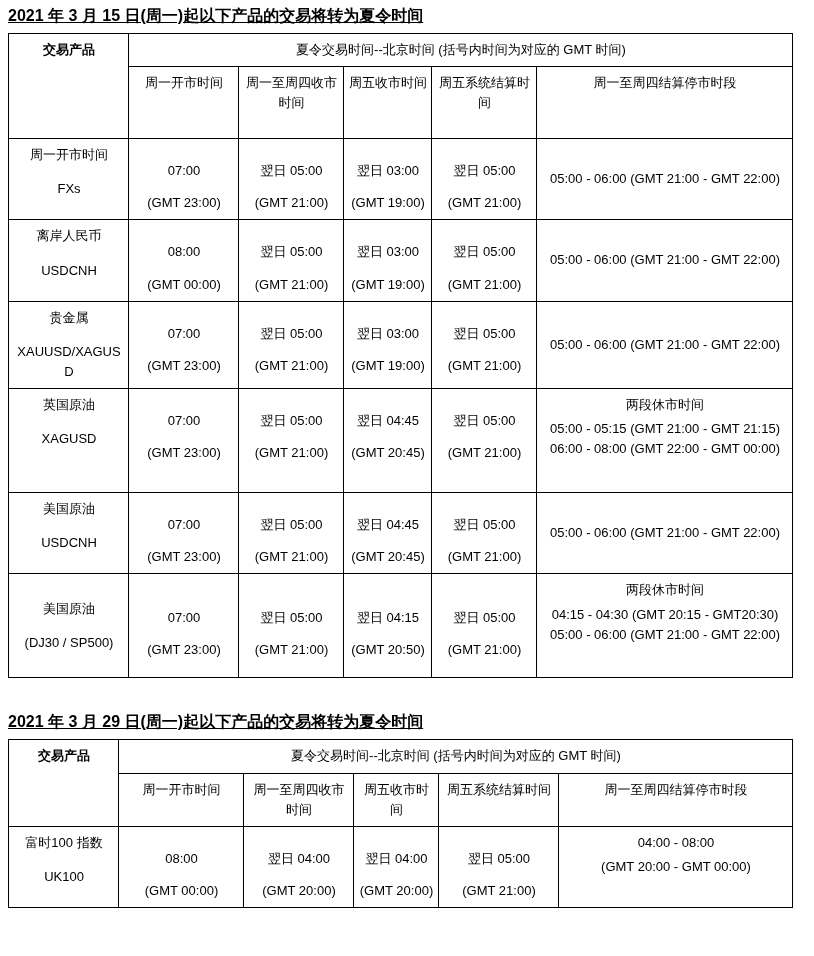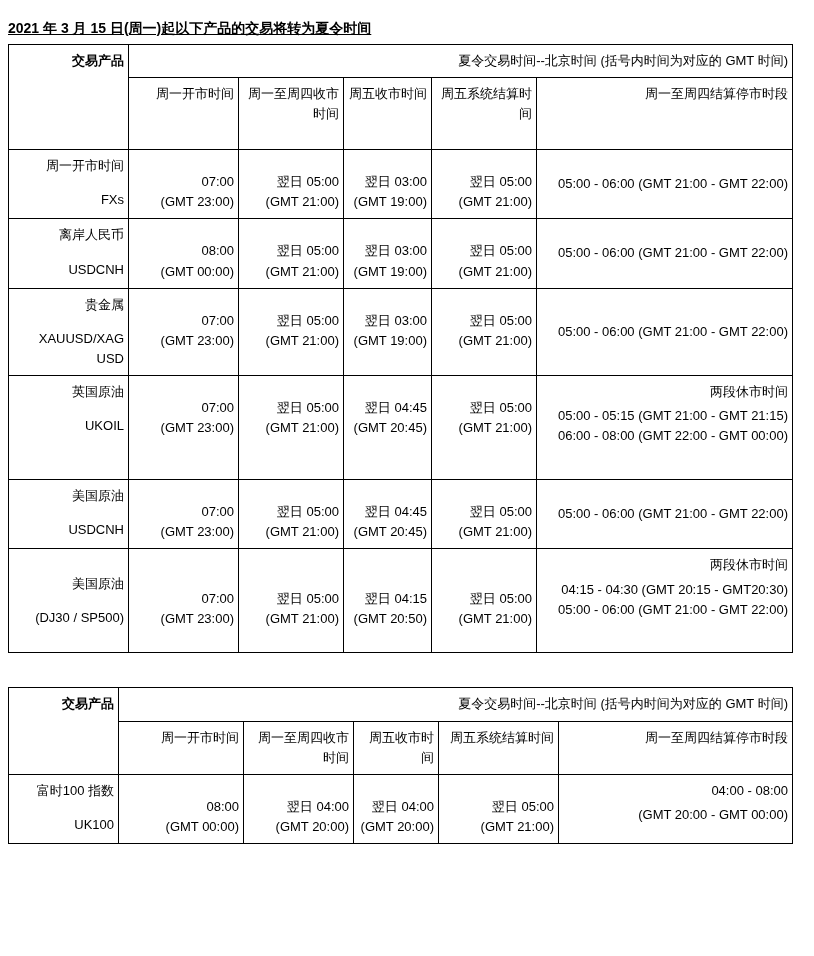--- a/index.html
+++ b/index.html
@@ -15,51 +15,51 @@
     color: #000000;
     position: relative;
     overflow: hidden;
   }
   .page {
     padding: 6px 4px 0 4px;
     box-sizing: border-box;
   }
   .section-title {
     font-weight: bold;
-    font-size: 14px;
+    font-size: 16px;
     color: #000;
     text-decoration: underline;
-    margin: 14px 0 6px 4px;
+    margin: 0 0 6px 4px;
     letter-spacing: 0;
   }
   table.sched {
     border-collapse: collapse;
     table-layout: fixed;
     margin-left: 4px;
     background: #fff;
   }
   table.sched td, table.sched th {
     border: 1px solid #000000;
     vertical-align: top;
     padding: 6px 4px 6px 5px;
     font-weight: normal;
     font-size: 13px;
     line-height: 1.55;
-    text-align: right;
+    text-align: center;
     box-sizing: border-box;
     word-break: break-word;
   }
   .prod {
     font-weight: bold;
     font-size: 13px;
   }
   .prod .l1 { display: block; }
-  .prod .l2 { display: block; margin-top: 14px; margin-left: 18px; }
+  .prod .l2 { display: block; margin-top: 14px; }
   .cell .t1 { display: block; margin-top: 16px; }
-  .cell .t2 { display: block; }
+  .cell .t2 { display: block; margin-top: 12px; }
   .multi .m1 { display: block; }
   .multi .m2 { display: block; margin-top: 4px; }
   .multi .m3 { display: block; }
   .hdr-span {
     font-size: 13px;
   }
   .spacer-2 { height: 34px; }
 
   
   .t1col1 { width: 120px; }
@@ -185,21 +185,21 @@
           <span class="t2">(GMT 21:00)</span>
         </td>
         <td class="multi" style="vertical-align:middle;">
           <span class="m1">05:00 - 06:00 (GMT 21:00 - GMT 22:00)</span>
         </td>
       </tr>
 
       <tr class="row-xtall">
         <td class="prod">
           <span class="l1">英国原油</span>
-          <span class="l2">UKOIL</span>
+          <span class="l2">XAGUSD</span>
         </td>
         <td class="cell">
           <span class="t1">07:00</span>
           <span class="t2">(GMT 23:00)</span>
         </td>
         <td class="cell">
           <span class="t1">翌日  05:00</span>
           <span class="t2">(GMT 21:00)</span>
         </td>
         <td class="cell">
@@ -268,20 +268,21 @@
           <span class="m1">两段休市时间</span>
           <span class="m2">04:15 - 04:30 (GMT 20:15 - GMT20:30)</span>
           <span class="m3">05:00 - 06:00 (GMT 21:00 - GMT 22:00)</span>
         </td>
       </tr>
     </tbody>
   </table>
 
   <div class="spacer-2"></div>
 
+  <div class="section-title">2021 年 3 月 29 日(周一)起以下产品的交易将转为夏令时间</div>
 
   <table class="sched">
     <colgroup>
       <col class="t2col1">
         <col class="t2col2">
         <col class="t2col3">
         <col class="t2col4">
         <col class="t2col5">
         <col class="t2col6">
     </colgroup>

